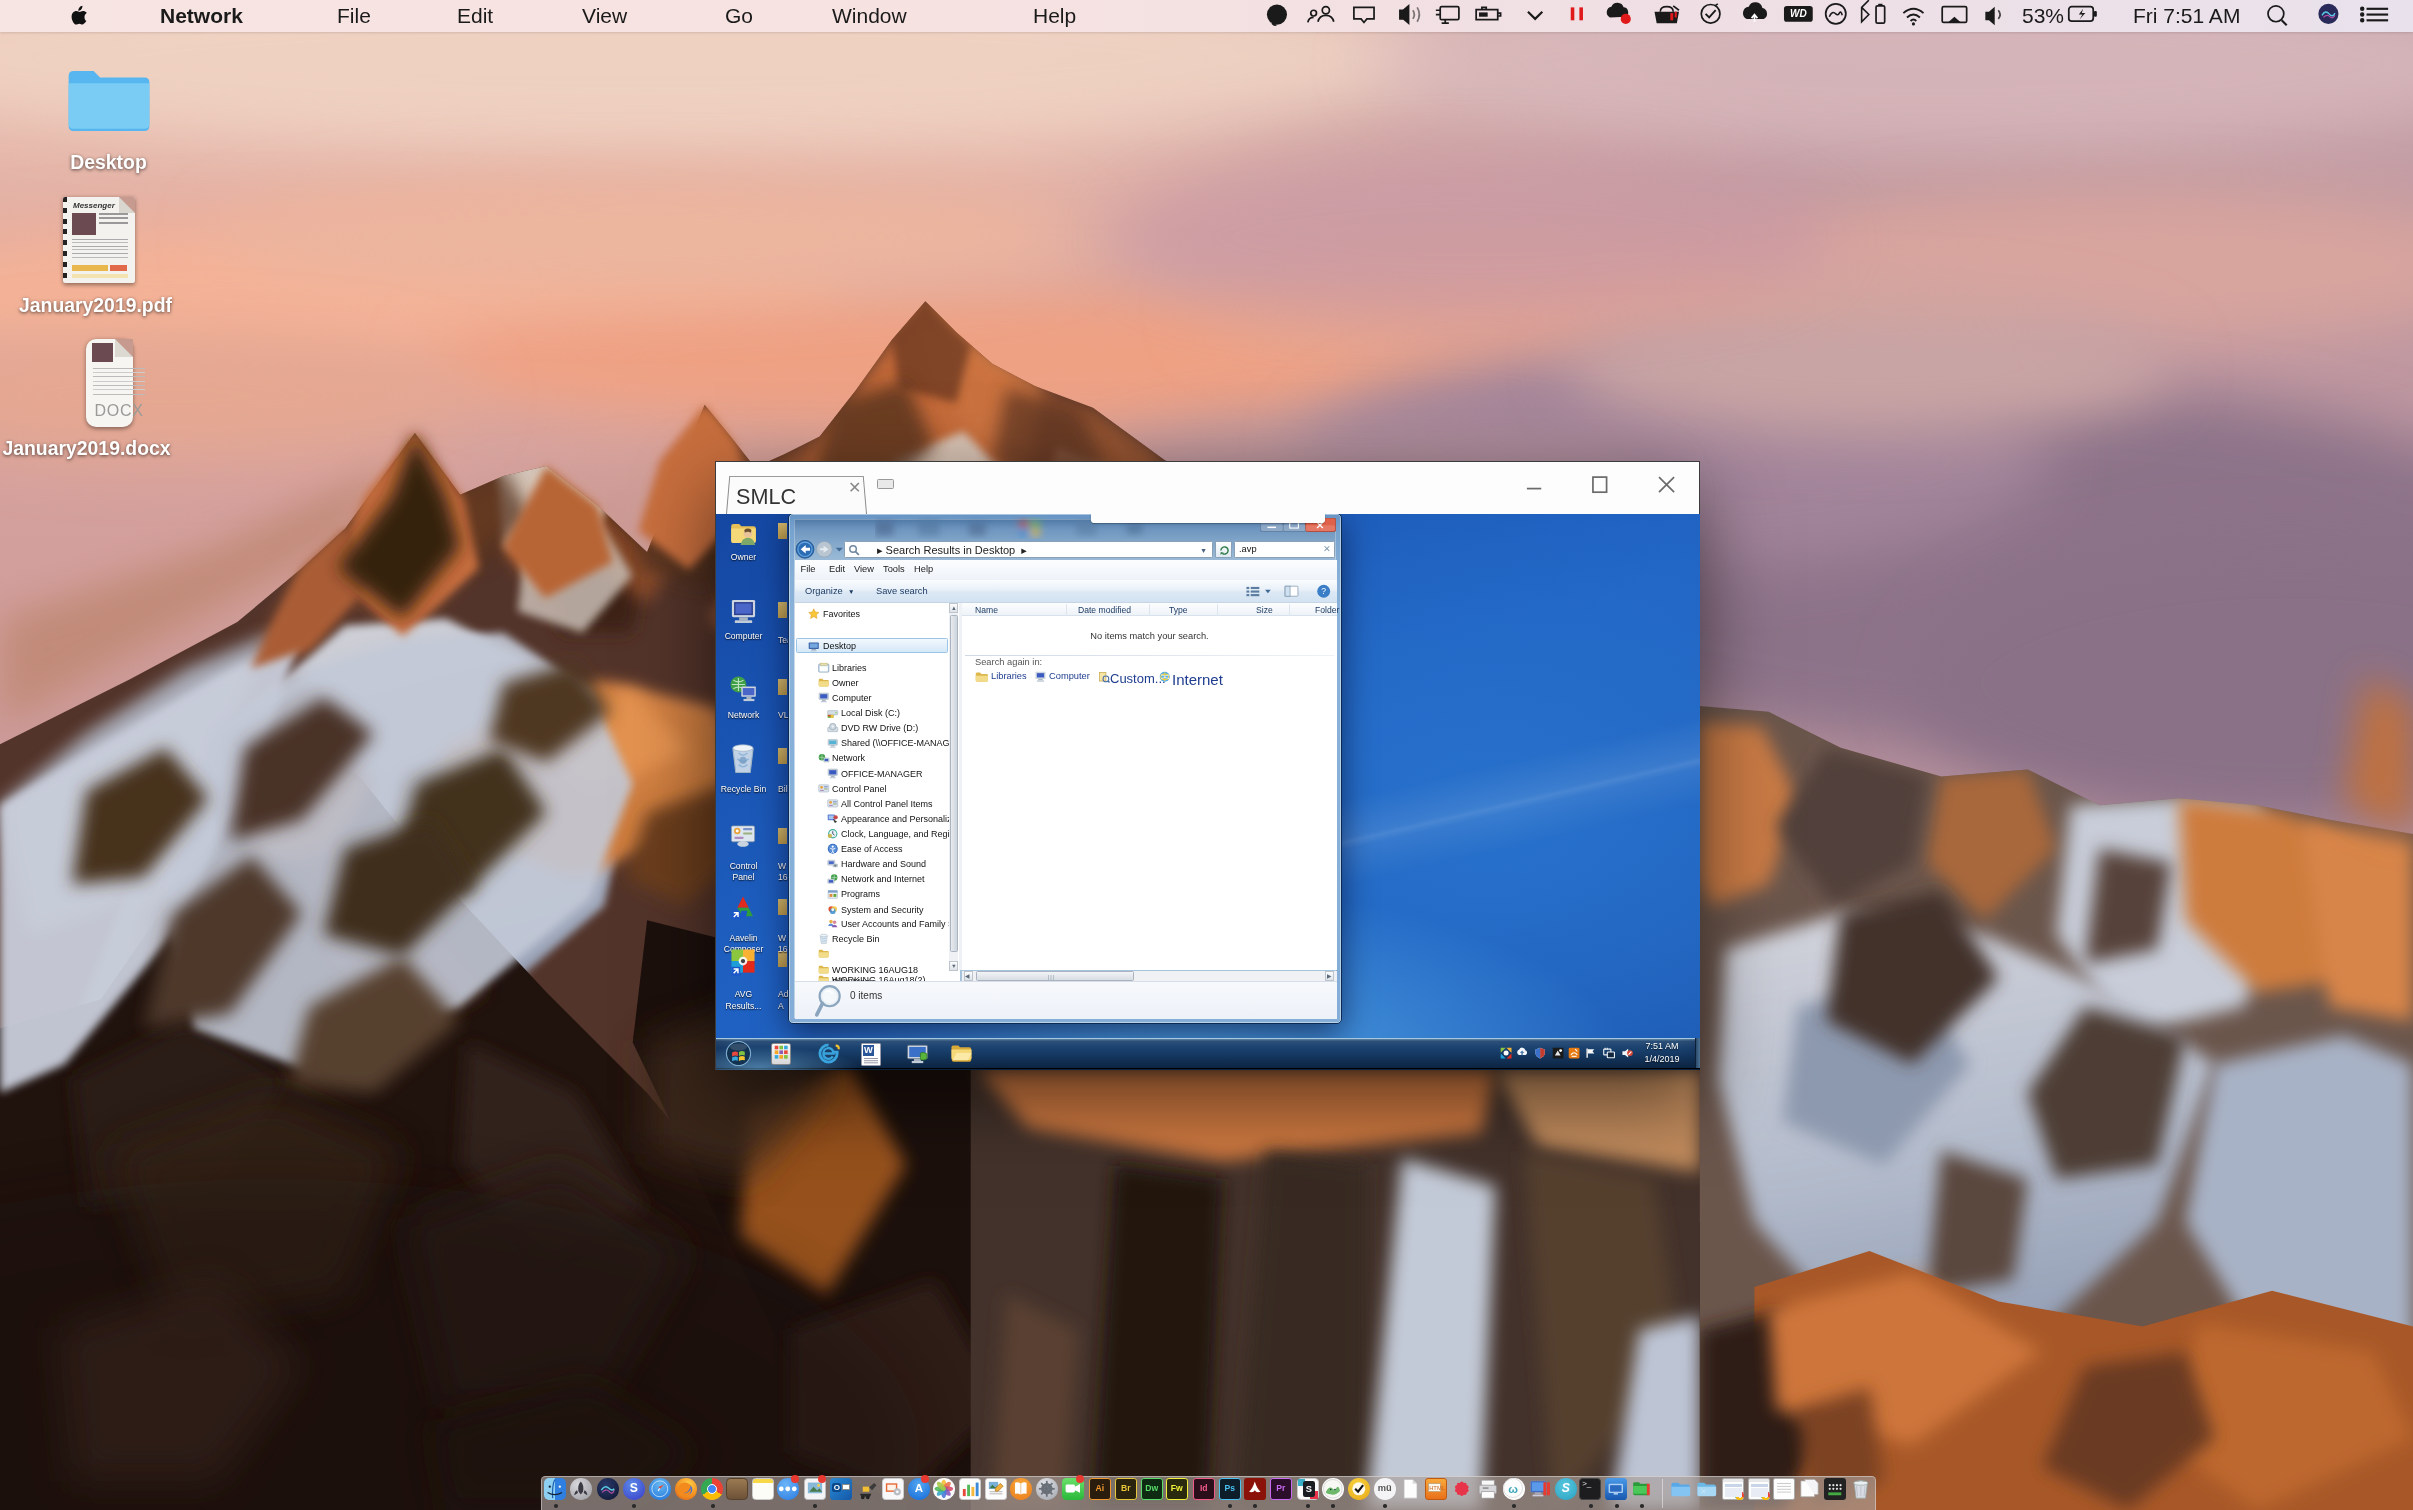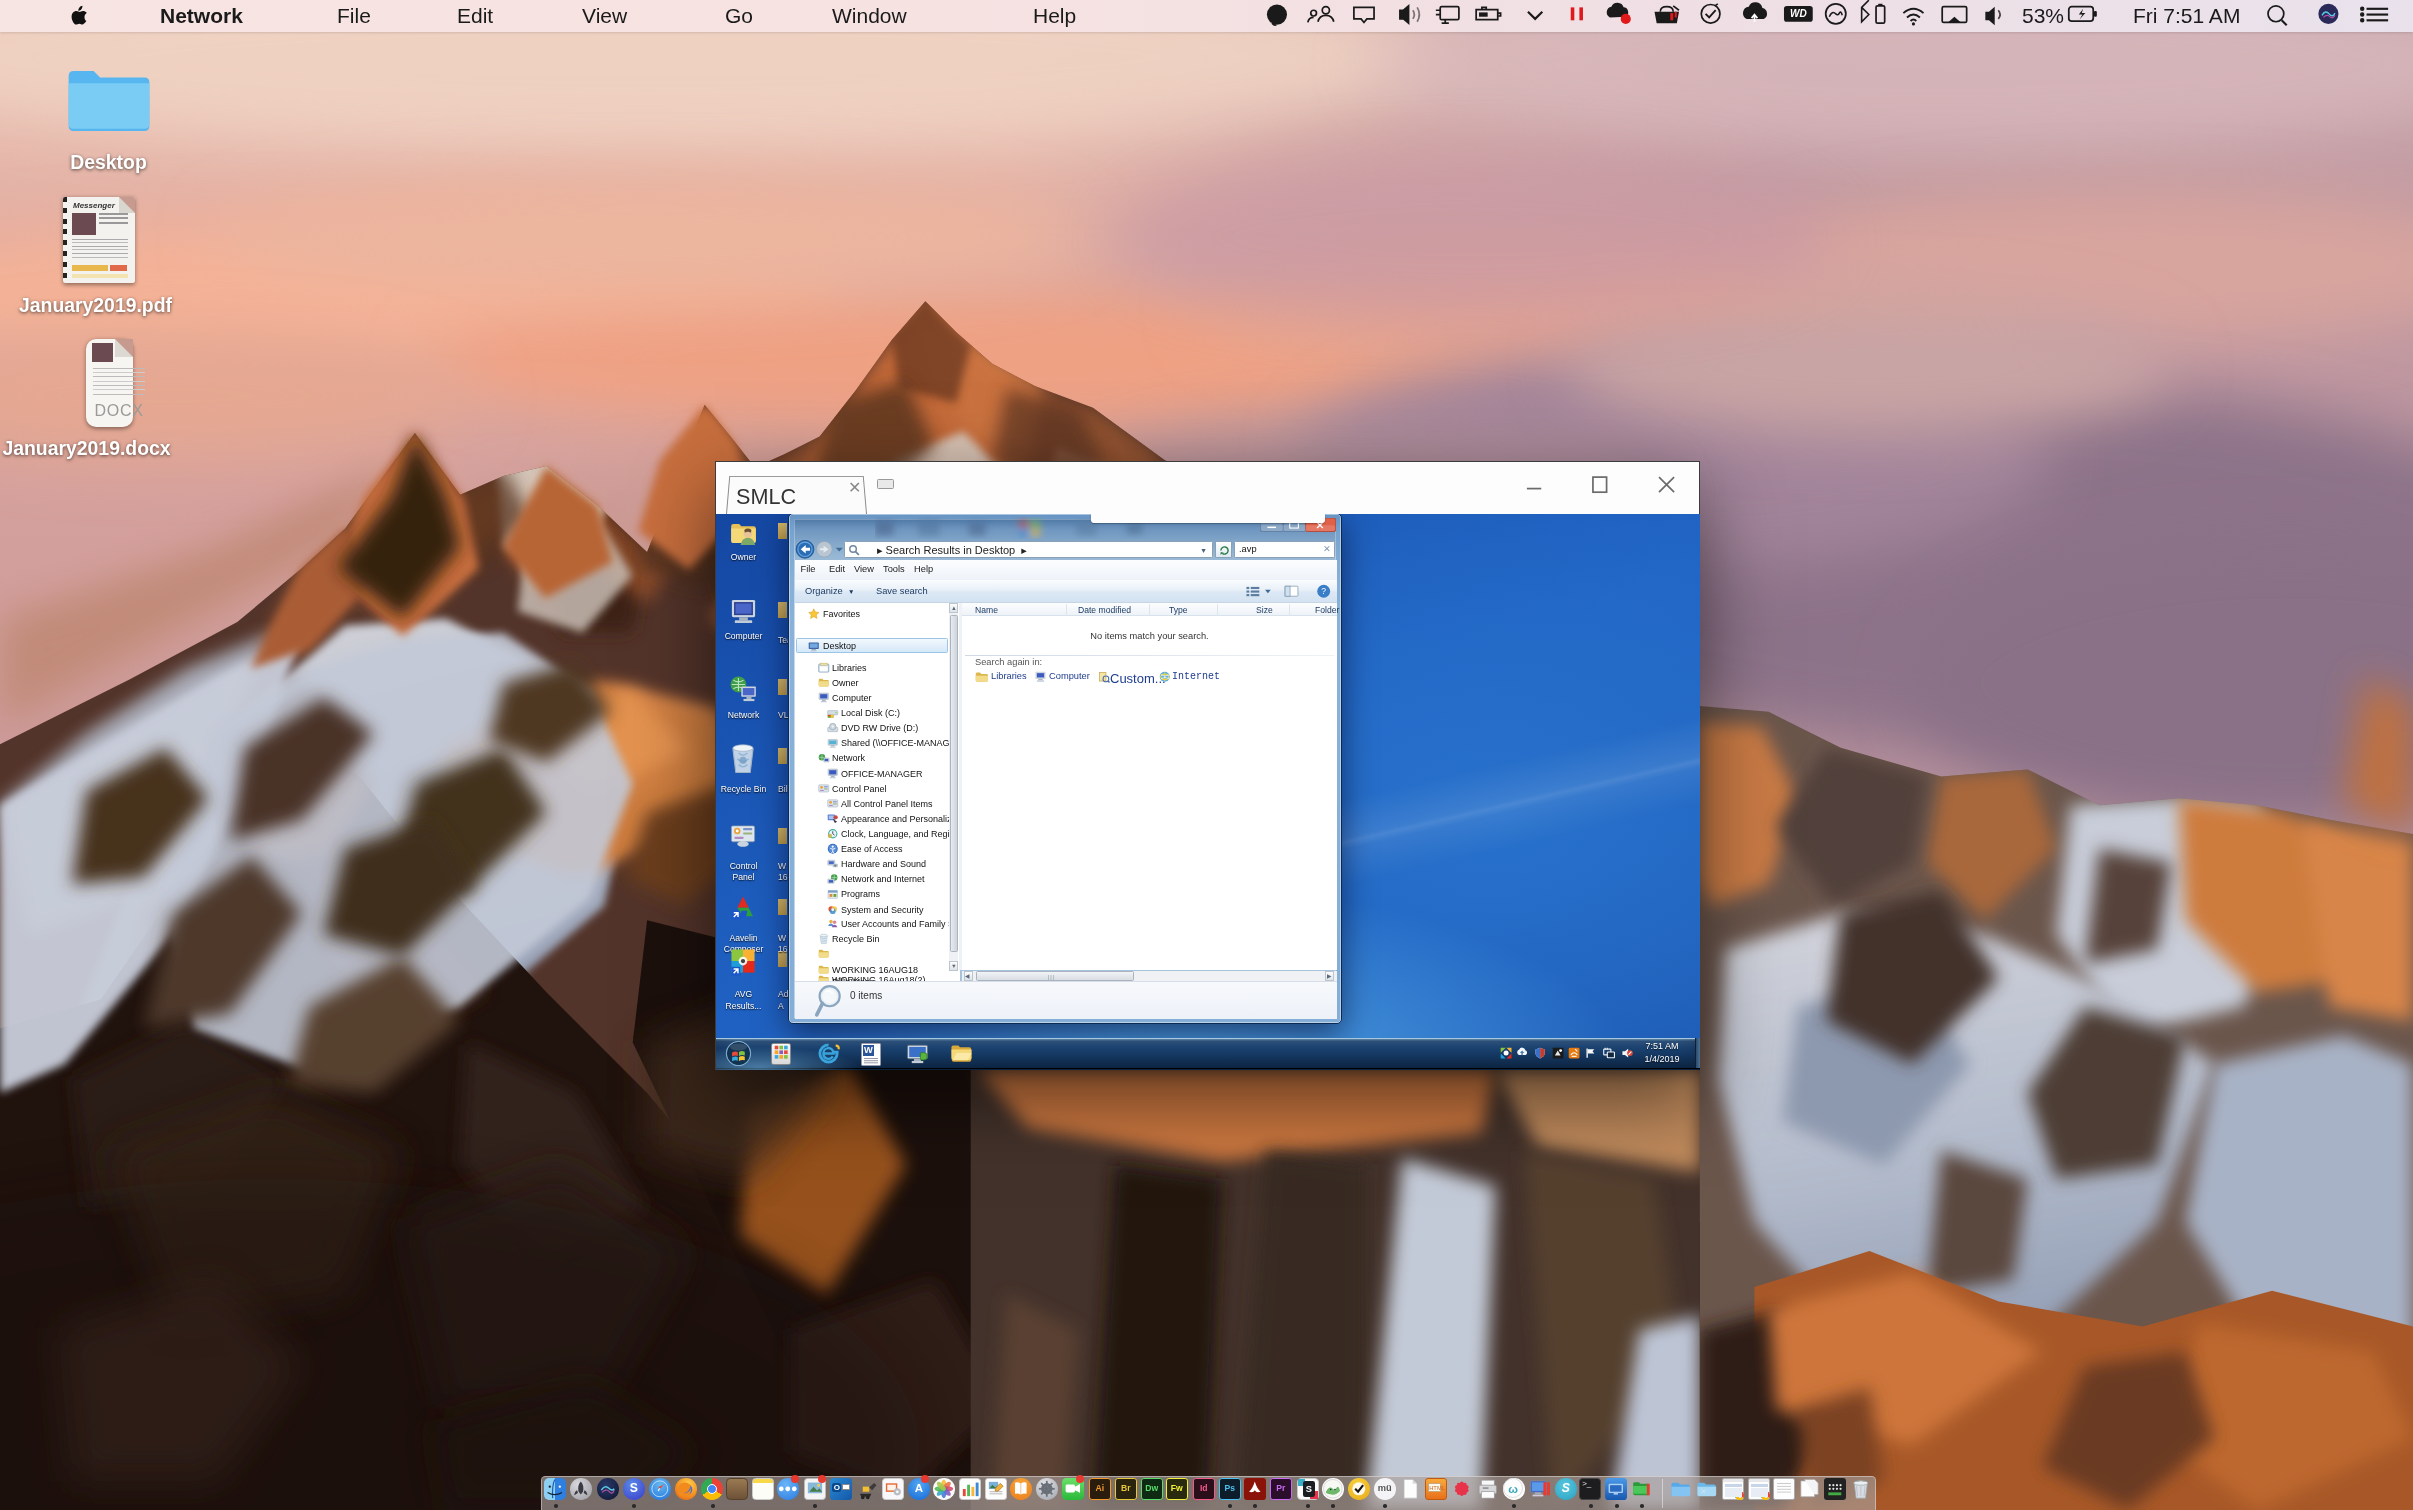--- a/index.html
+++ b/index.html
@@ -516,21 +516,21 @@
             <rect x="2" y="2" width="9" height="12" fill="#f5e6a8" stroke="#c8a84b"></rect>
             <circle cx="11" cy="11" r="4" fill="none" stroke="#4a70a8" stroke-width="1.5"></circle>
             <line x1="13.5" y1="13.5" x2="16" y2="16" stroke="#4a70a8" stroke-width="2"></line>
           </svg>
 <div class="abs" style="left:321px;top:157px;font-size:13px;color:#1f3d8f;text-align:right;">Custom...</div>
 <svg class="abs" style="left:370px;top:157px" width="12.2" height="11.5" viewBox="0 0 17 16">
             <circle cx="8" cy="8" r="7" fill="#59b0e8"></circle>
             <path d="M2.5 8 a5.5 4 0 0 1 11 0 a5.5 4 0 0 1 -11 0 M8 2 v12" stroke="#f8d43c" stroke-width="1.4" fill="none"></path>
             <path d="M3 5.5 q5 3 11 0 M3 10.5 q5-3 11 0" stroke="#fff" stroke-width="1.2" fill="none" opacity=".85"></path>
           </svg>
-<div class="abs" style="left:383px;top:157px;font-size:10px;color:#1f3d8f;font-family:Liberation Mono, monospace;">Internet</div>
+<div class="abs" style="left:383px;top:157px;font-size:15px;color:#1f3d8f;">Internet</div>
 <div class="abs" style="left:7.2px;top:124px;width:152px;height:14.4px;background:linear-gradient(180deg,#f2f8fd,#d5e8f8);border:0.7px solid #9ac4e8;border-radius:1.4px;"></div>
 <svg class="abs" style="left:19.4px;top:94px" width="11.5" height="11.5" viewBox="0 0 16 16">
             <path d="M8 1 l2.2 4.6 5 .6-3.7 3.4 1 5-4.5-2.6-4.5 2.6 1-5L1 6.2l5-.6z" fill="#f8c636" stroke="#d89a20" stroke-width=".7"></path>
           </svg>
 <div class="abs" style="left:34px;top:95px;font-size:9px;color:#111;white-space:nowrap;max-width:128px;overflow:hidden;">Favorites</div>
 <svg class="abs" style="left:19.4px;top:127px" width="11.5" height="11.5" viewBox="0 0 16 16">
             <rect x="1" y="2" width="14" height="9" rx="1" fill="#3862a8"></rect>
             <rect x="2.5" y="3.5" width="11" height="6" fill="#76a8e0"></rect>
             <rect x="5" y="11" width="6" height="2" fill="#9aa8b8"></rect>
             <rect x="4" y="13" width="8" height="1.5" fill="#b8c4d0"></rect>

